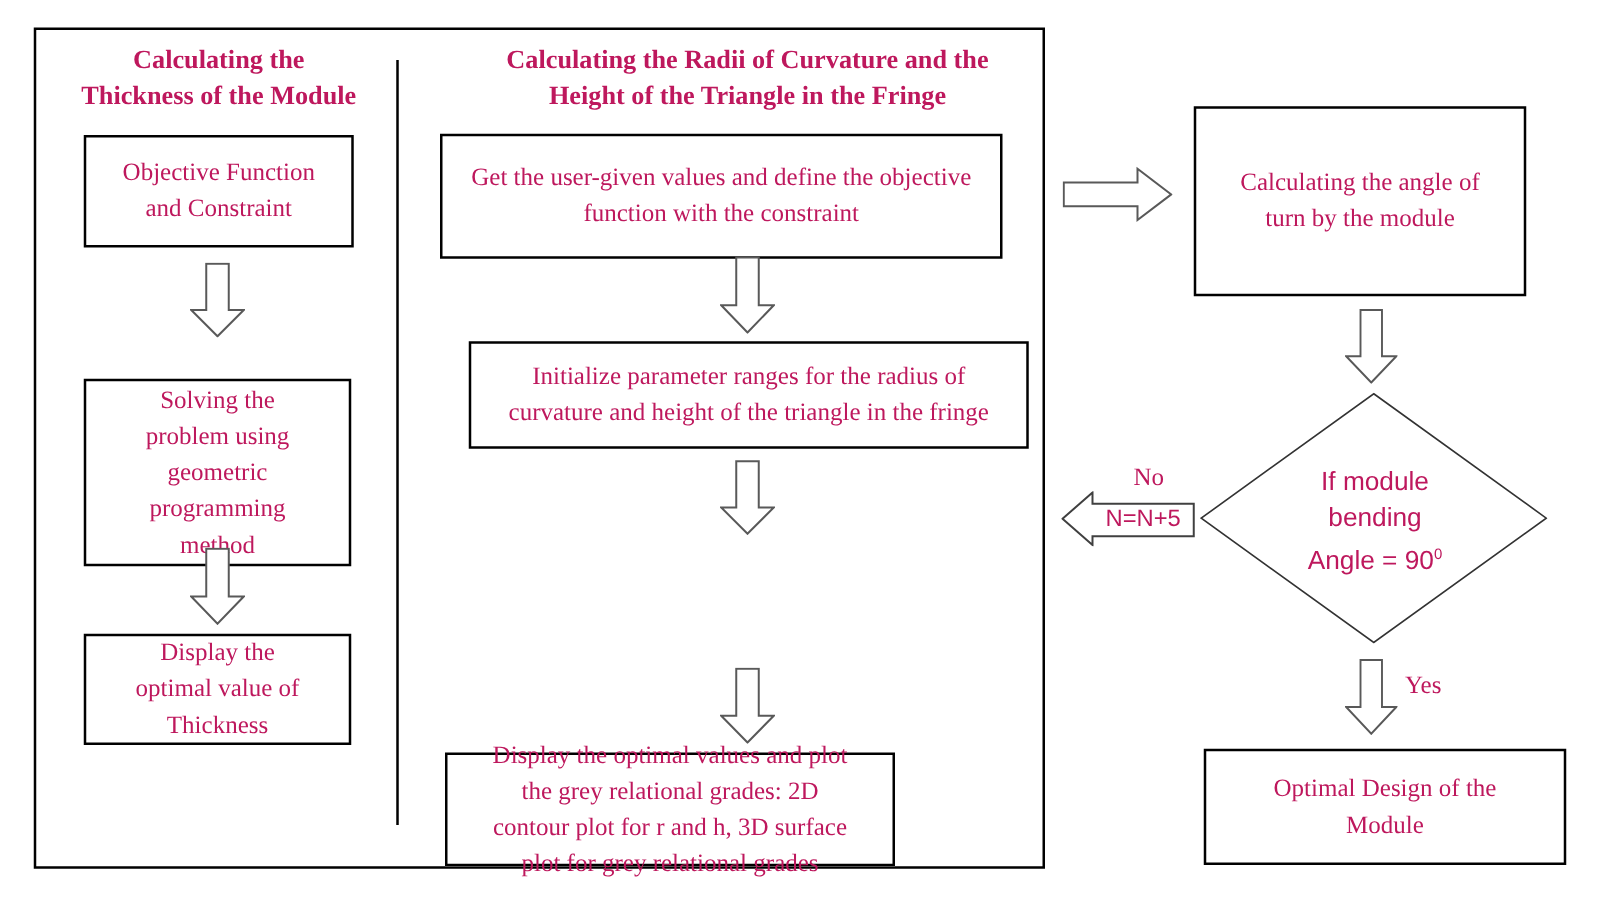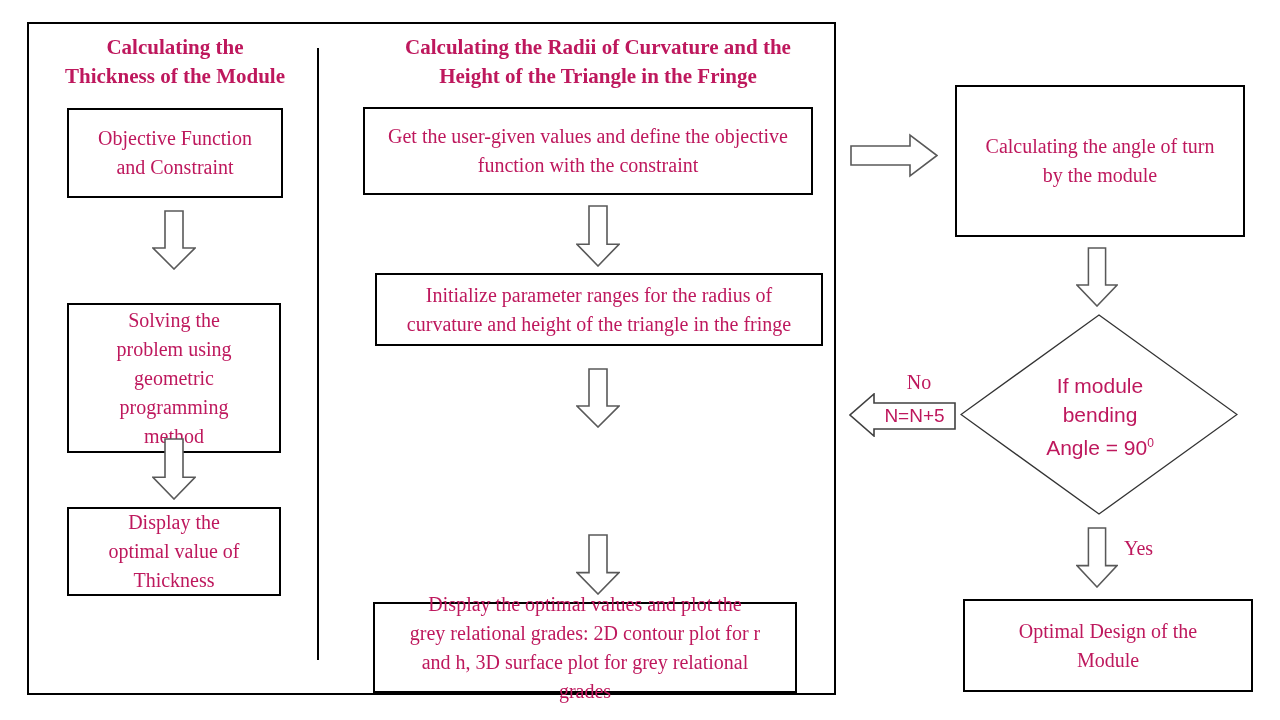--- a/index.html
+++ b/index.html
@@ -16,25 +16,25 @@
   .t-left { left:40px;  top:33px; width:270px; }
   .t-mid  { left:378px; top:33px; width:440px; }
   .col-title span { display:block; }
 
   .box { position:absolute; border:2px solid #000; box-sizing:border-box;
          display:flex; align-items:center; justify-content:flex-end;
          text-align:center; font-size:20px; line-height:29px; background:#fff; }
   .b-l1 { left:67px;  top:108px; width:216px; height:90px;  padding:0 20px; }
   .b-l2 { left:67px;  top:283px; width:214px; height:150px; padding:0 40px;margin-top:20px; }
   .b-l3 { left:67px;  top:507px; width:214px; height:89px;  padding:0 32px; }
-  .b-m1 { left:363px; top:107px; width:450px; height:88px;  padding:11px 10px; }
-  .b-m2 { left:375px; top:273px; width:448px; height:73px;  padding:0 10px; }
+  .b-m1 { left:352px; top:107px; width:450px; height:100px;  padding:11px 10px; }
+  .b-m2 { left:375px; top:273px; width:448px; height:86px;  padding:0 10px; }
   .b-m3 { left:375px; top:439px; width:448px; height:88px;  padding:0 38px; }
-  .b-m4 { left:373px; top:602px; width:424px; height:91px;  padding:0 34px; }
-  .b-r1 { left:955px; top:85px;  width:290px; height:152px; padding:0 28px; }
+  .b-m4 { left:356px; top:602px; width:360px; height:91px;  padding:0 34px; }
+  .b-r1 { left:955px; top:85px;  width:266px; height:152px; padding:0 28px; }
   .b-r2 { left:963px; top:599px; width:290px; height:93px;  padding:0 28px; }
 
   .arrow { position:absolute; }
   .a-l1 { left:152px;  top:210px; }
   .a-l2 { left:152px;  top:438px; }
   .a-m1 { left:576px;  top:205px; }
   .a-m2 { left:576px;  top:368px; }
   .a-m3 { left:576px;  top:534px; }
   .a-r1 { left:1076px; top:247px; }
   .a-r2 { left:1076px; top:527px; }

